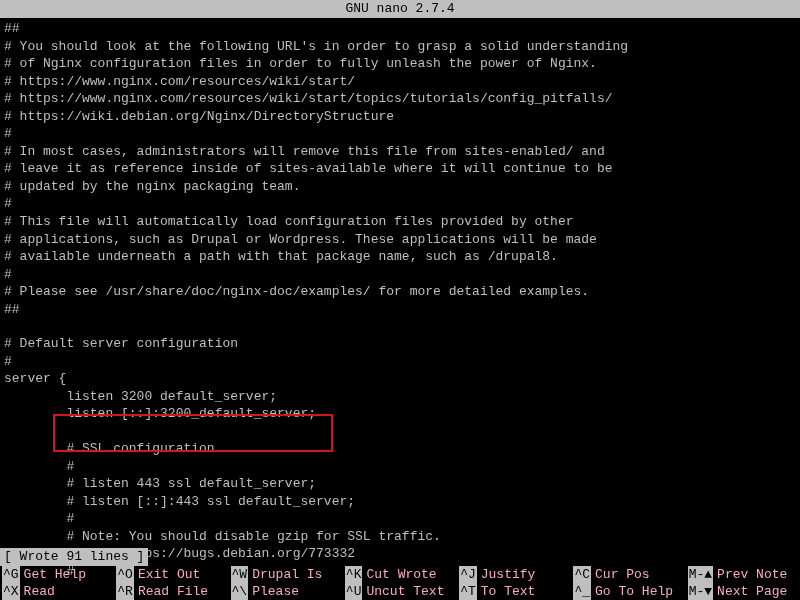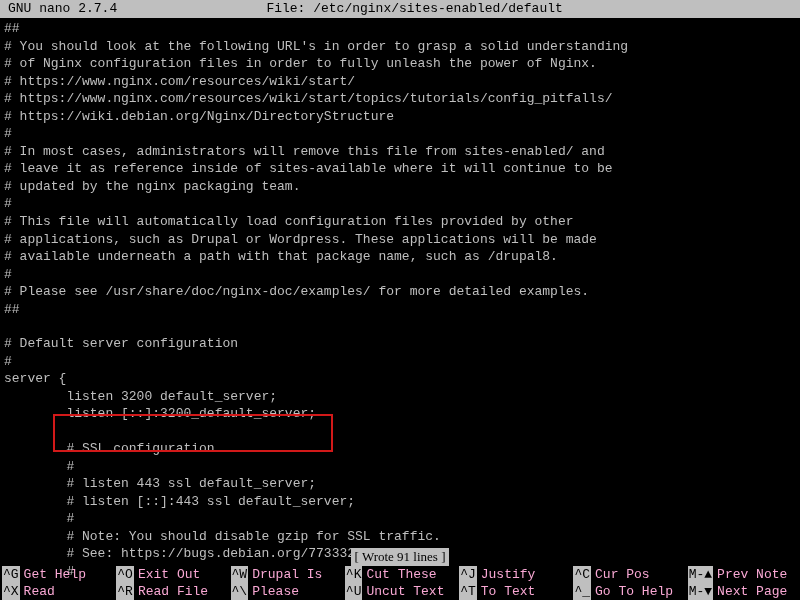--- a/index.html
+++ b/index.html
@@ -14,20 +14,21 @@
       overflow: hidden;
       position: relative;
     }
     .header {
       background: #bfbfbf;
       color: #000;
       height: 18px;
       display: flex;
       padding: 0 8px;
       align-items: center;
+      flex-direction: column;
     }
     .header .title-left { flex: 0 0 auto; }
     .header .title-center { flex: 1; text-align: center; }
     .header .title-right { flex: 0 0 auto; width: 80px; }
     .content {
       padding: 2px 4px 0 4px;
       white-space: pre;
     }
     .content .line { min-height: 17px; }
     .highlight-box {
@@ -37,22 +38,21 @@
       width: 280px;
       height: 38px;
       border: 2px solid #d21919;
       pointer-events: none;
     }
     .status-wrap {
       position: absolute;
       bottom: 34px;
       left: 0;
       width: 100%;
-      text-align: center;
-      font-family: Liberation Serif, serif;
+      text-align: left;
     }
     .status {
       display: inline-block;
       background: #bfbfbf;
       color: #000;
       padding: 0 4px;
     }
     .shortcuts {
       position: absolute;
       bottom: 0;
@@ -102,21 +102,21 @@
     <div class="shortcut">
       <span class="key">^O</span>
       <span class="desc">Exit Out</span>
     </div>
     <div class="shortcut">
       <span class="key">^W</span>
       <span class="desc">Drupal Is</span>
     </div>
     <div class="shortcut">
       <span class="key">^K</span>
-      <span class="desc">Cut These</span>
+      <span class="desc">Cut Wrote</span>
     </div>
     <div class="shortcut">
       <span class="key">^J</span>
       <span class="desc">Justify</span>
     </div>
     <div class="shortcut">
       <span class="key">^C</span>
       <span class="desc">Cur Pos</span>
     </div>
     <div class="shortcut">

